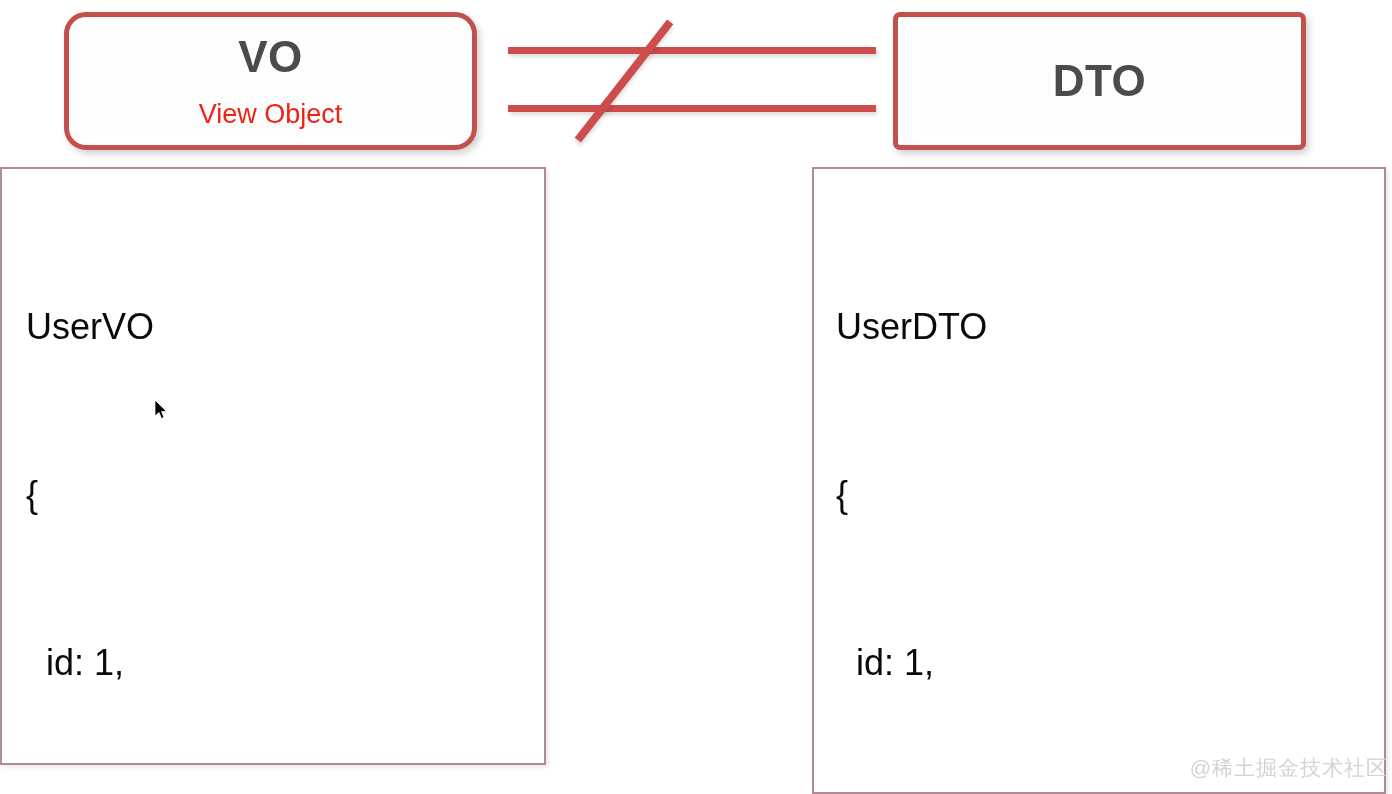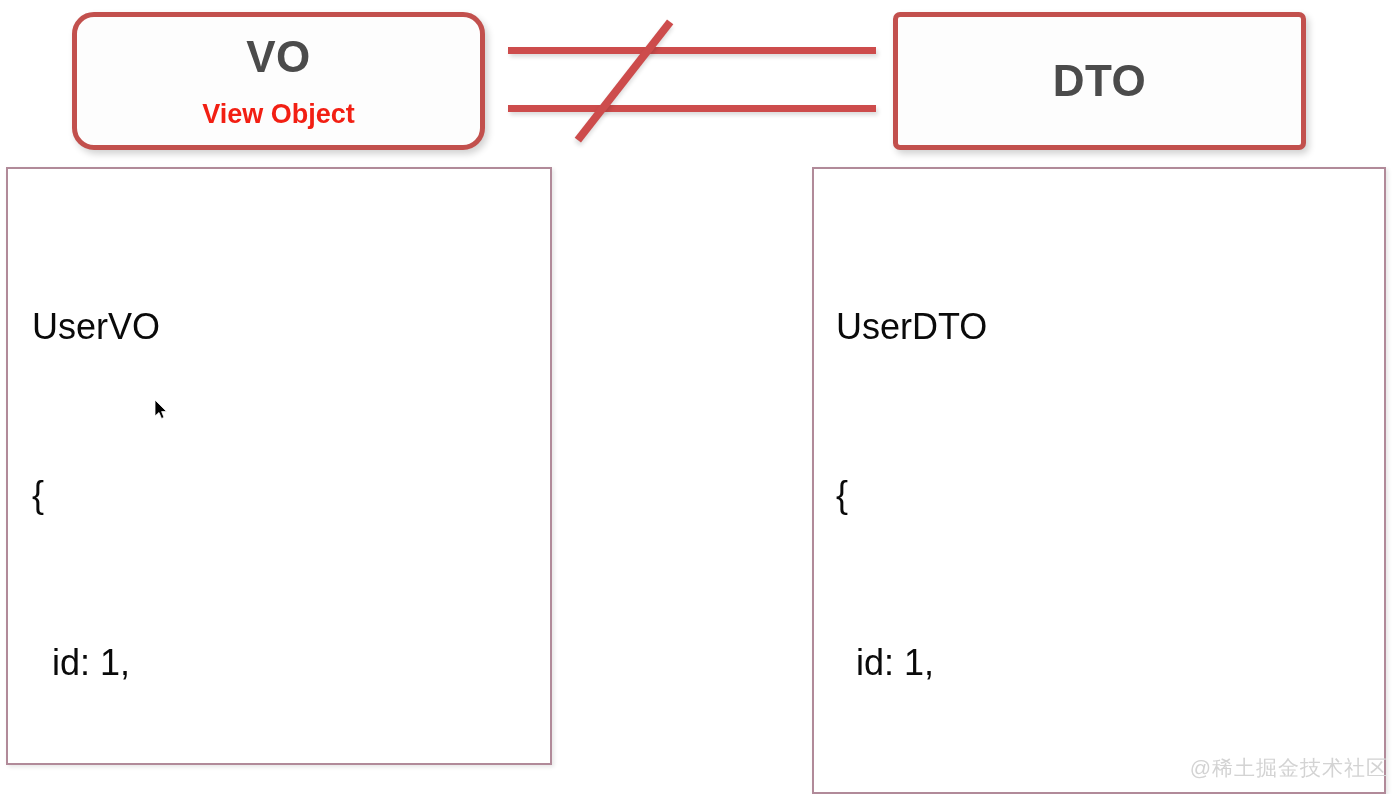--- a/index.html
+++ b/index.html
@@ -21,33 +21,33 @@
     box-sizing: border-box;
     background: #fdfdfd;
     border: 5px solid #c2504d;
     border-radius: 22px;
     box-shadow: 3px 4px 7px rgba(0,0,0,0.18);
     display: flex;
     flex-direction: column;
     align-items: center;
     justify-content: center;
   }
-  #pill-vo  { left: 72px;  top: 12px; width: 413px; height: 138px; }
+  #pill-vo  { left: 64px;  top: 12px; width: 413px; height: 138px; }
   #pill-dto { left: 893px; top: 12px; width: 413px; height: 138px; border-radius: 7px; }
 
   .pill-title {
     color: #4b4b4b;
     font-weight: bold;
     font-size: 44px;
     line-height: 50px;
     letter-spacing: 0.5px;
   }
   .pill-sub {
     color: #f21f13;
-    font-weight: bold;
+    font-weight: normal;
     font-size: 27px;
     line-height: 32px;
     margin-top: 16px;
     white-space: nowrap;
     text-align: right;
   }
 
   
   #neq { position: absolute; left: 505px; top: 0px; width: 375px; height: 165px; }
   .neq-h {
@@ -74,21 +74,21 @@
 
   
   .code-panel {
     position: absolute;
     box-sizing: border-box;
     background: #ffffff;
     border: 2px solid #b18a99;
     box-shadow: 2px 2px 4px rgba(0,0,0,0.10);
     overflow: hidden;
   }
-  #panel-vo  { left: 6px;   top: 167px; width: 546px; height: 598px; }
+  #panel-vo  { left: 0;   top: 167px; width: 546px; height: 598px; }
   #panel-dto { left: 812px; top: 167px; width: 574px; height: 627px; padding-left: 12px; }
 
   .code-lines {
     position: absolute;
     left: 0; top: 0; right: 0;
     padding: 18px 0 0 0;
     color: #0a0a0a;
     font-size: 36px;
     line-height: 56px;
     white-space: pre;

